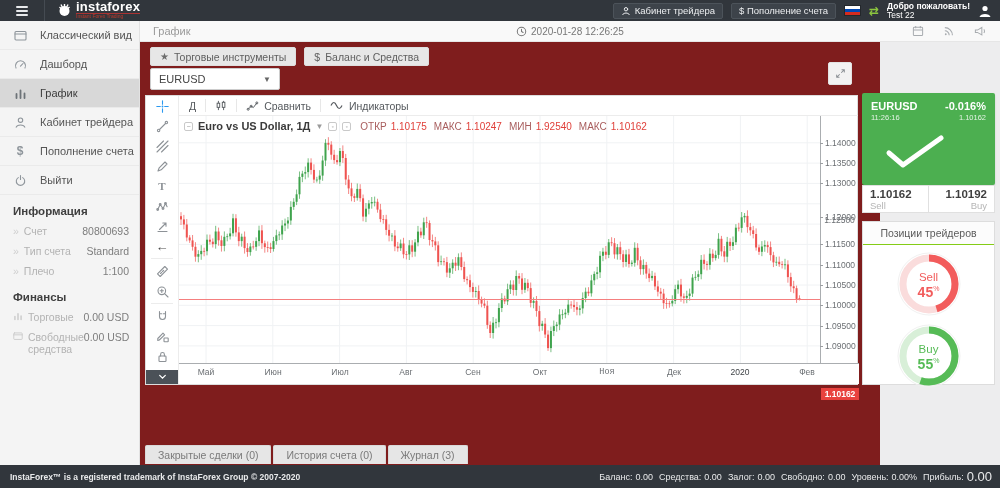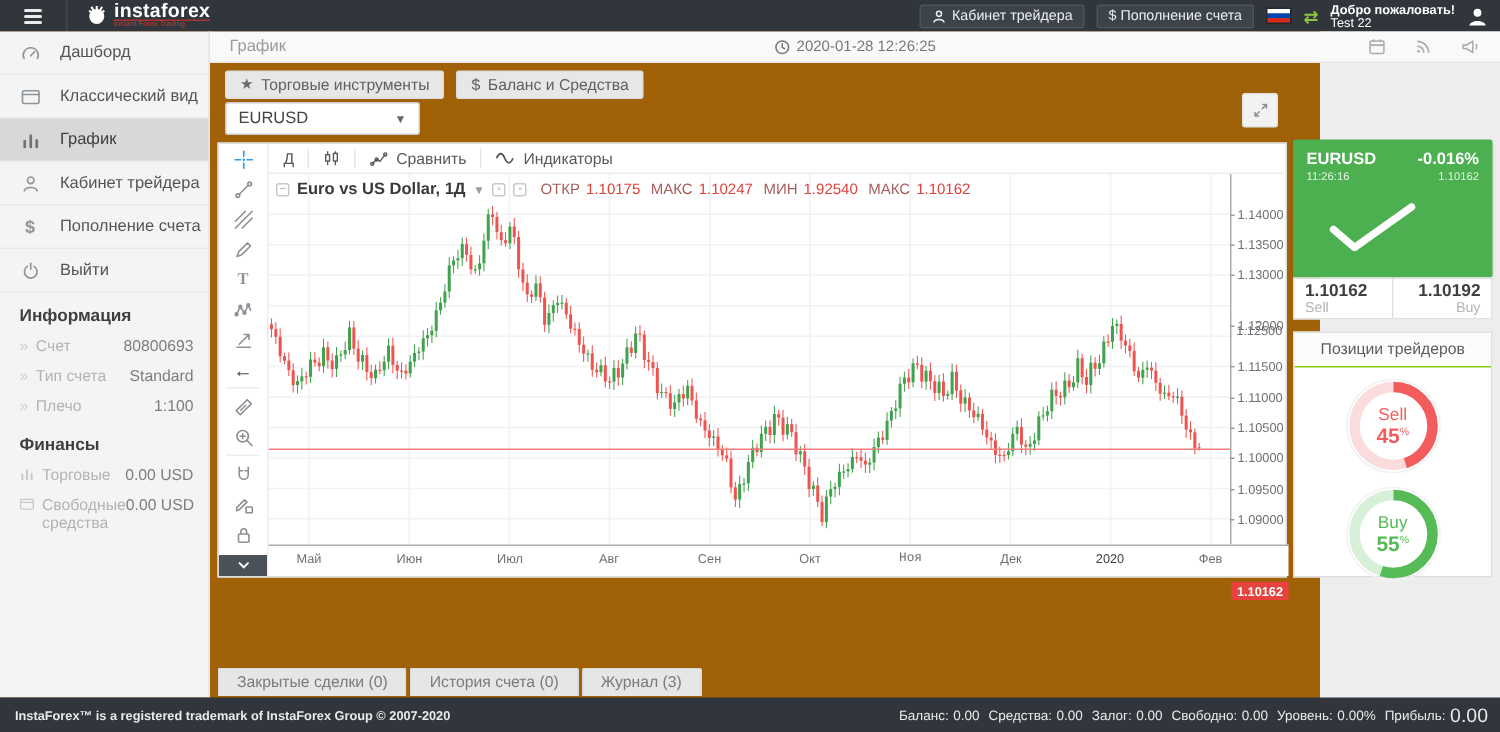--- a/index.html
+++ b/index.html
@@ -1,18 +1,18 @@
 <!DOCTYPE html>
 <html><head>
 <meta charset="utf-8">
 <style>
   * { margin:0; padding:0; box-sizing:border-box; }
   html,body { width:1000px; height:488px; }
   body { font-family:"Liberation Sans","DejaVu Sans",sans-serif; font-size:11px; background:#ededee; color:#555; overflow:hidden; }
-  #app { position:relative; width:880px; height:488px; background:#a16207; }
+  #app { position:relative; width:880px; height:488px; background:#7f1d1d; }
 
   
   #hdr { position:absolute; left:0; top:0; width:1000px; height:21px; background:#31363c; display:flex; align-items:center; }
   #menu-btn { width:45px; height:21px; display:flex; flex-direction:column; justify-content:center; align-items:center; gap:2px; border-right:1px solid #454b52; cursor:pointer; }
   #menu-btn .bar { width:12px; height:2px; background:#e8eaec; border-radius:1px; }
   #brand { display:flex; align-items:center; margin-left:12px; }
   #brand svg { margin-right:4px; }
   #brand .bname { color:#fff; font-size:13px; font-weight:bold; letter-spacing:.2px; line-height:10px; }
   #brand .btag { color:#c0392b; font-size:5px; line-height:5px; border-top:1px solid #a33; margin-top:1px; }
   #hdr-right { margin-left:auto; display:flex; align-items:center; gap:8px; padding-right:8px; }
@@ -195,34 +195,34 @@
           </svg>
         </span>
     </div>
   </div>
 
   <div id="sidebar">
     <div id="side-menu">
         <div class="side-item">
           <span class="ic">
             <svg class="ig" width="13" height="13" viewBox="0 0 13 13" fill="none" stroke="currentColor" stroke-width="1.1" stroke-linecap="round" stroke-linejoin="round">
+              <rect x="1" y="2.5" width="11" height="8.5" rx="1"></rect>
+              <path d="M1 5h11"></path>
+            </svg>
+          </span>
+          <span class="lb">Классический вид</span>
+        </div>
+        <div class="side-item">
+          <span class="ic">
+            <svg class="ig" width="13" height="13" viewBox="0 0 13 13" fill="none" stroke="currentColor" stroke-width="1.1" stroke-linecap="round" stroke-linejoin="round">
               <path d="M2 10a5 5 0 1 1 9 0"></path>
               <path d="M6.5 8.2L9 5.5"></path>
             </svg>
           </span>
           <span class="lb">Дашборд</span>
-        </div>
-        <div class="side-item">
-          <span class="ic">
-            <svg class="ig" width="13" height="13" viewBox="0 0 13 13" fill="none" stroke="currentColor" stroke-width="1.1" stroke-linecap="round" stroke-linejoin="round">
-              <rect x="1" y="2.5" width="11" height="8.5" rx="1"></rect>
-              <path d="M1 5h11"></path>
-            </svg>
-          </span>
-          <span class="lb">Классический вид</span>
         </div>
         <div class="side-item active">
           <span class="ic">
             <svg class="ig" width="13" height="13" viewBox="0 0 13 13" fill="none" stroke="currentColor" stroke-width="1.1" stroke-linecap="round" stroke-linejoin="round">
               <path d="M2.5 11V7M6.5 11V3.5M10.5 11V6.5" stroke-width="1.8"></path>
             </svg>
           </span>
           <span class="lb">График</span>
         </div>
         <div class="side-item">

